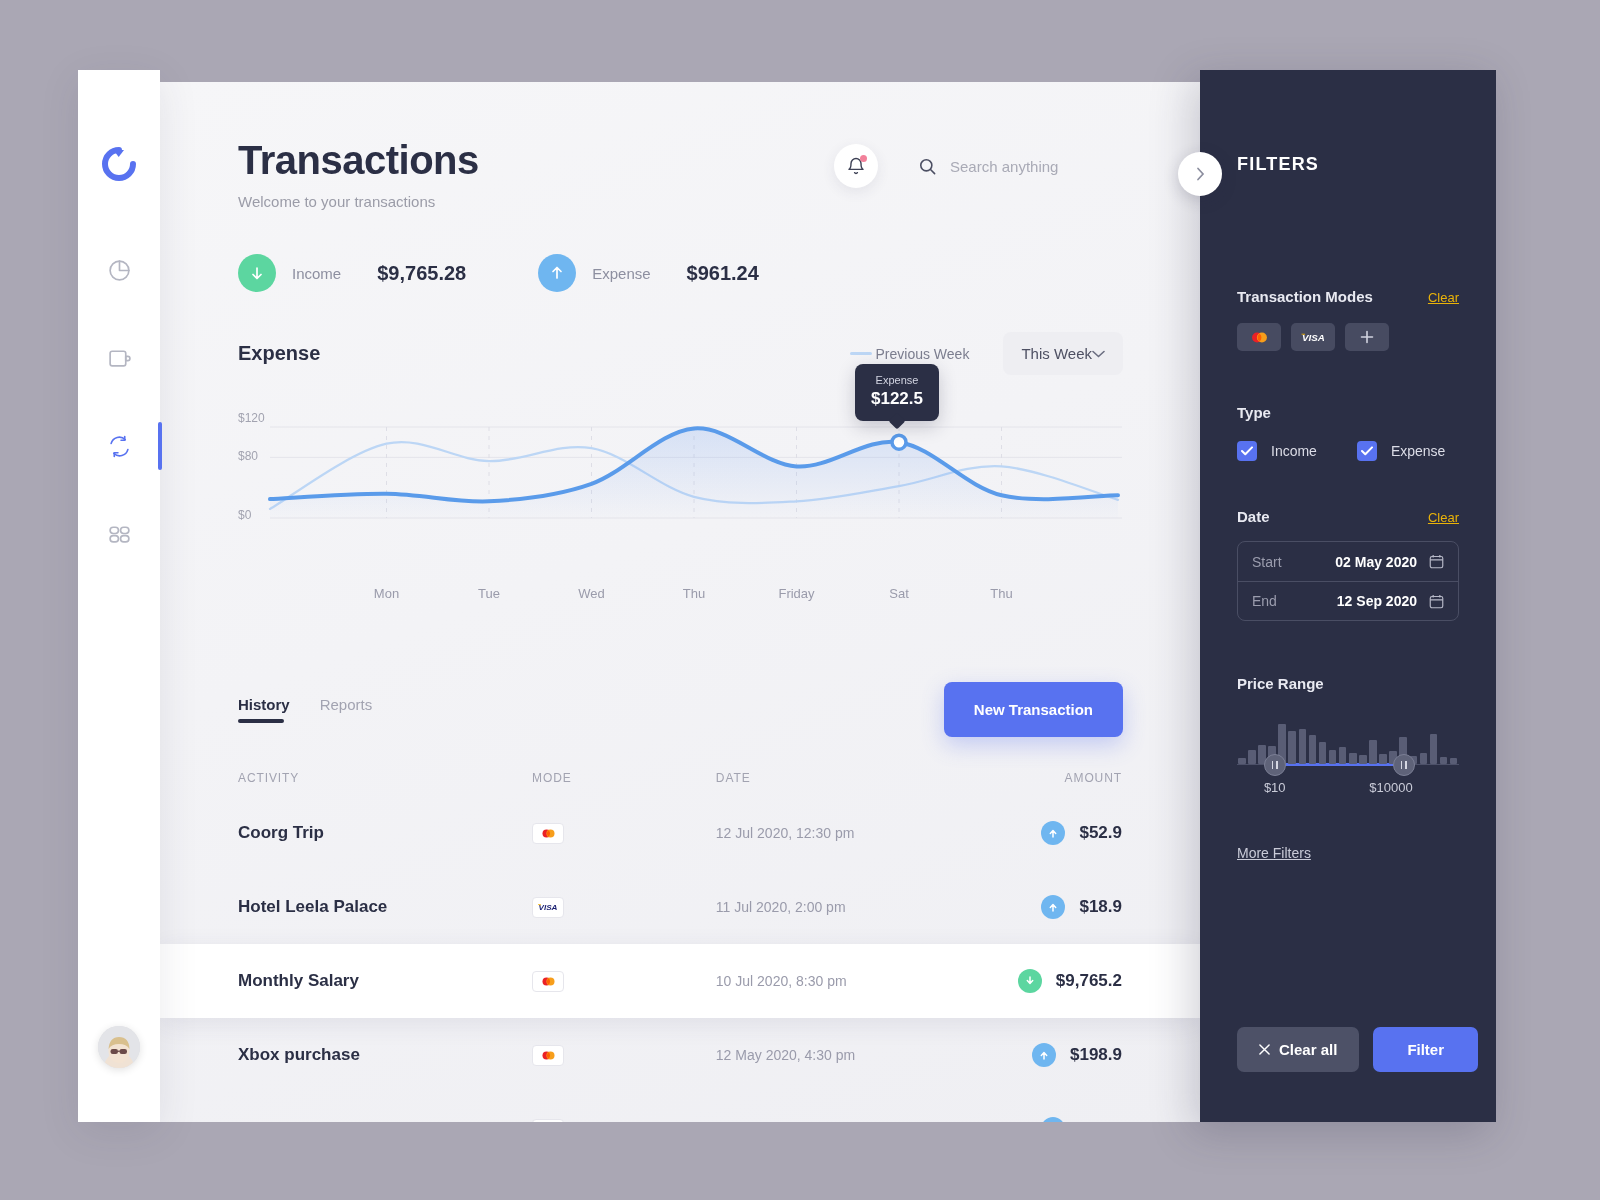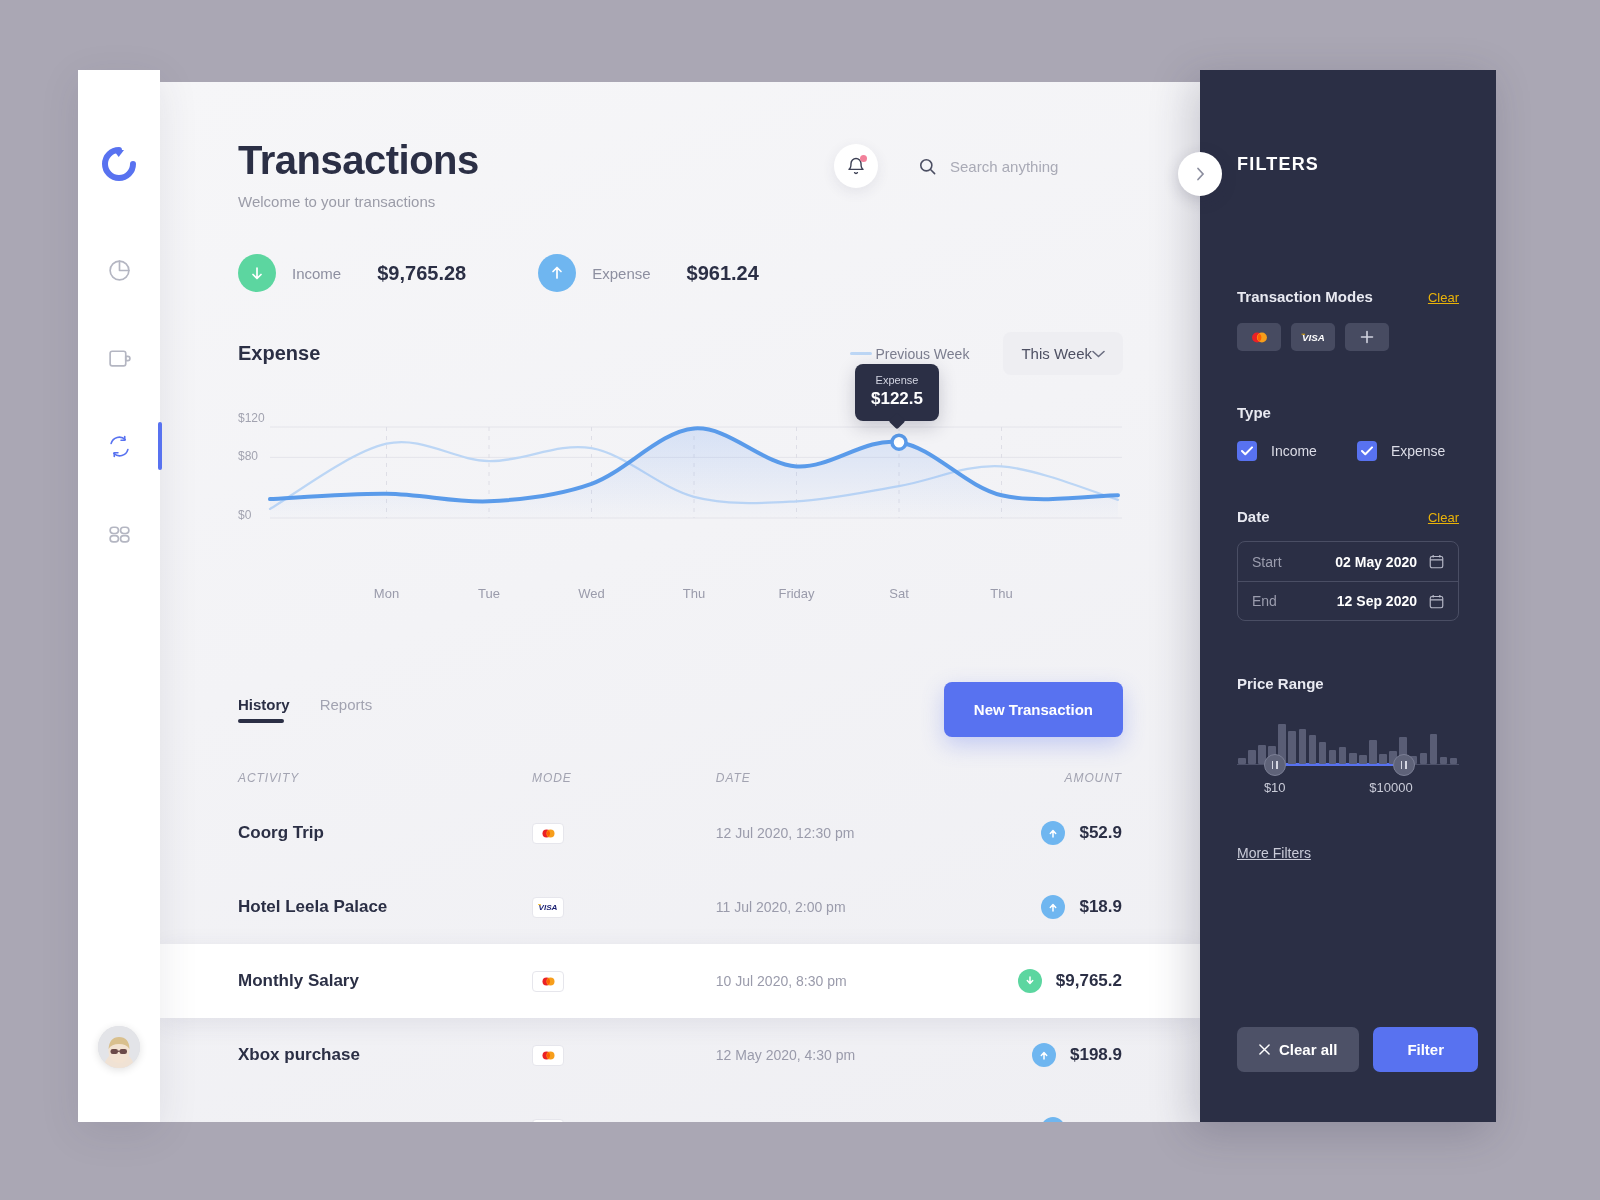--- a/index.html
+++ b/index.html
@@ -114,21 +114,21 @@
     background: #2b2f45; border-radius: 2px;
   }
   #new-tx-btn {
     margin-left: auto; background: #5872f0; color: #fff; border: none; cursor: pointer;
     font-family: "Liberation Sans", sans-serif; font-size: 15px; font-weight: bold;
     padding: 19px 30px; border-radius: 8px; box-shadow: 0 8px 22px rgba(88,114,240,0.30);
   }
 
   
   #table { position: absolute; left: 0; top: 678px; width: 1040px; }
-  .thead { display: flex; padding: 0 78px; height: 36px; align-items: center; font-style: italic; }
+  .thead { display: flex; padding: 0 78px; height: 36px; align-items: center; }
   .th { font-size: 12px; letter-spacing: 0.9px; color: #a2a3b1; }
   .c-activity { width: 320px; }
   .c-mode { width: 200px; }
   .c-date { width: 300px; }
   .c-amount { width: 142px; text-align: right; }
   .trow { display: flex; align-items: center; padding: 0 78px; height: 74px; }
   .trow.highlight { background: #fff; box-shadow: 0 6px 26px rgba(60,60,100,0.09); }
   .act { font-size: 17px; font-weight: bold; color: #2b2f45; }
   .dt { font-size: 14px; color: #9a9bab; }
   .amt-cell { display: flex; align-items: center; justify-content: flex-end; gap: 14px; }

